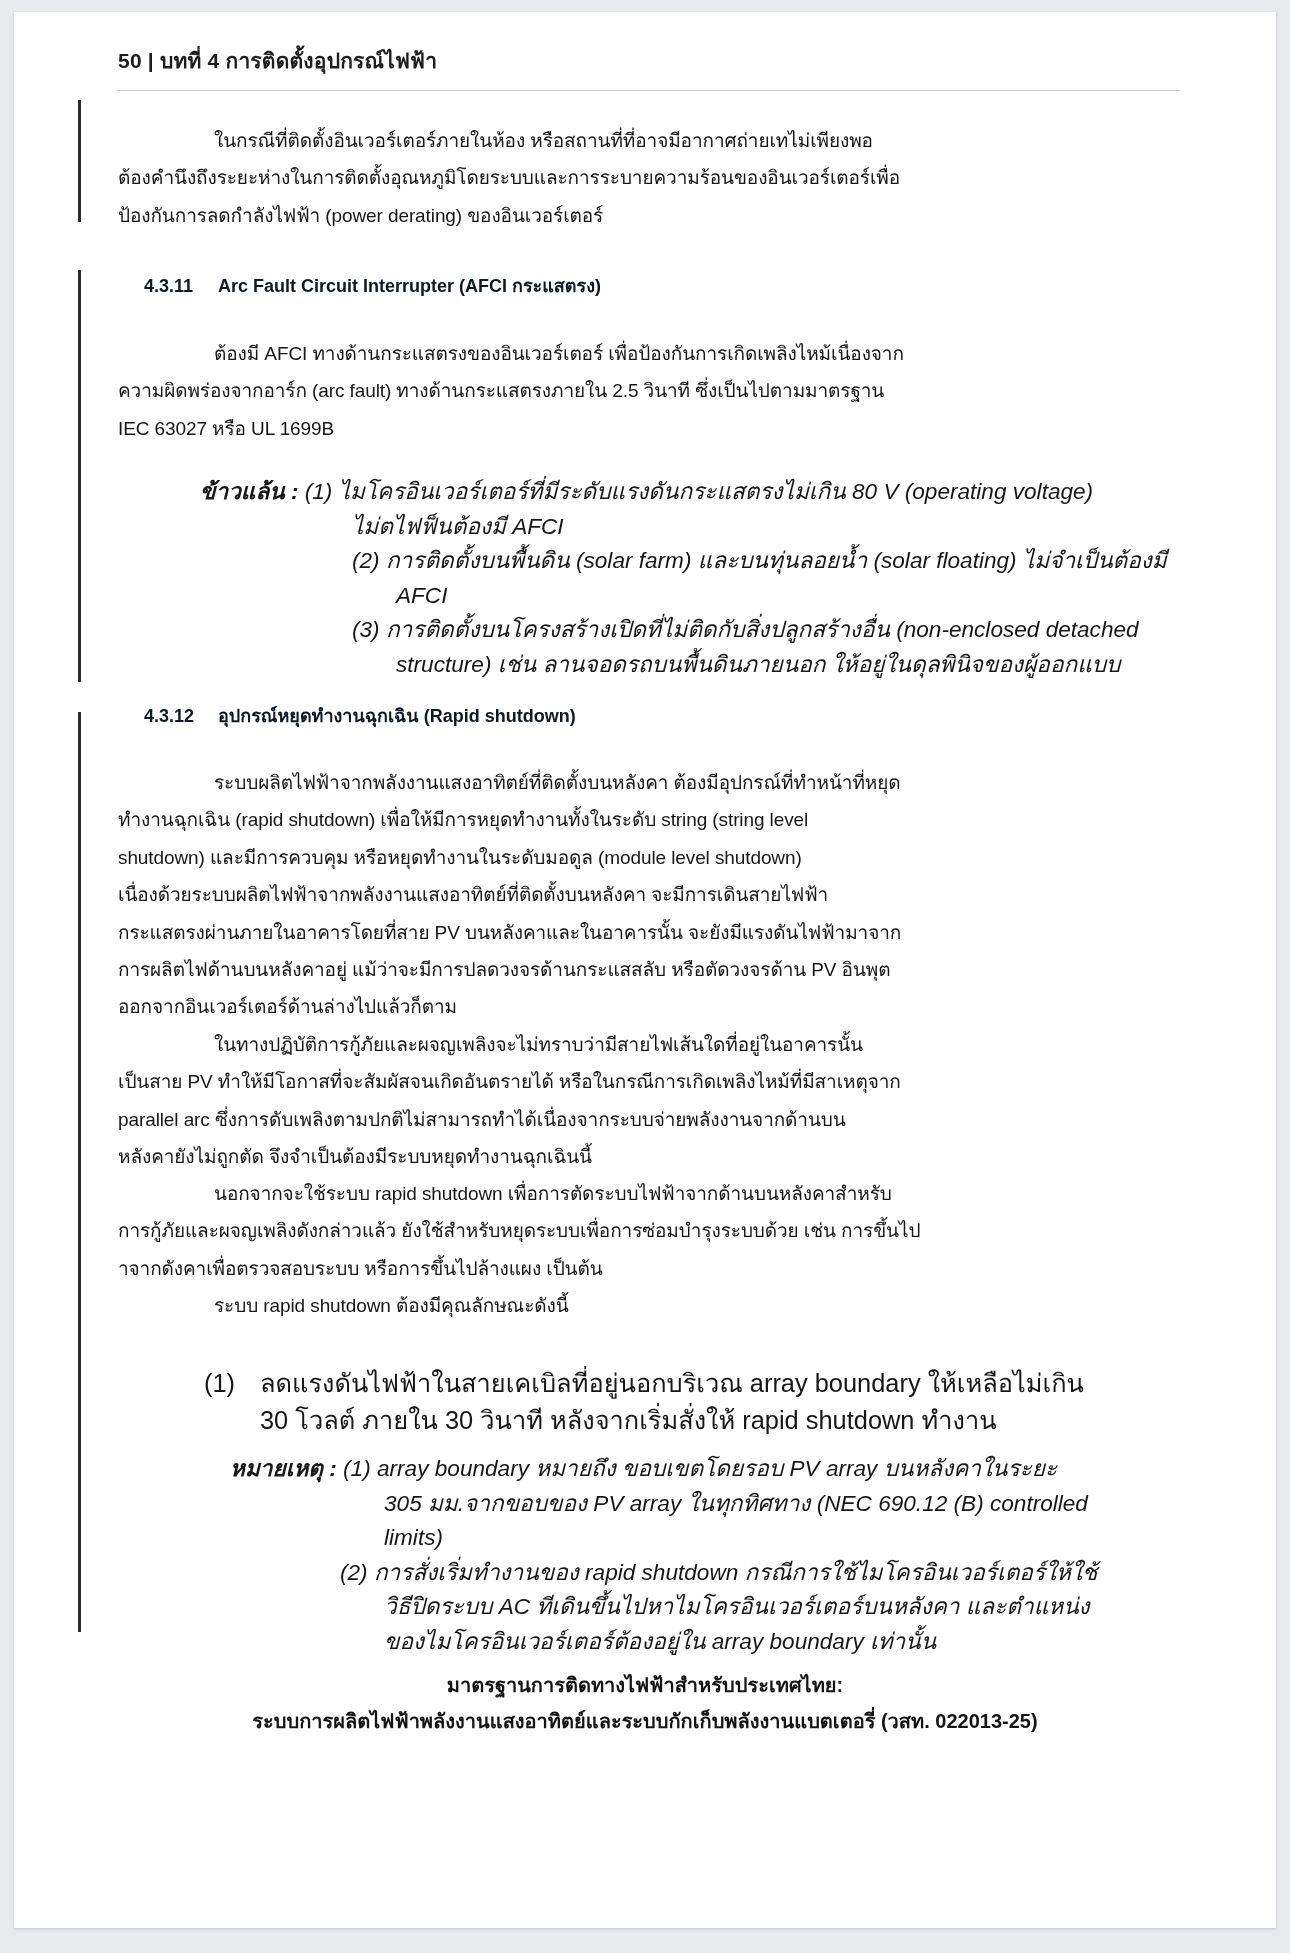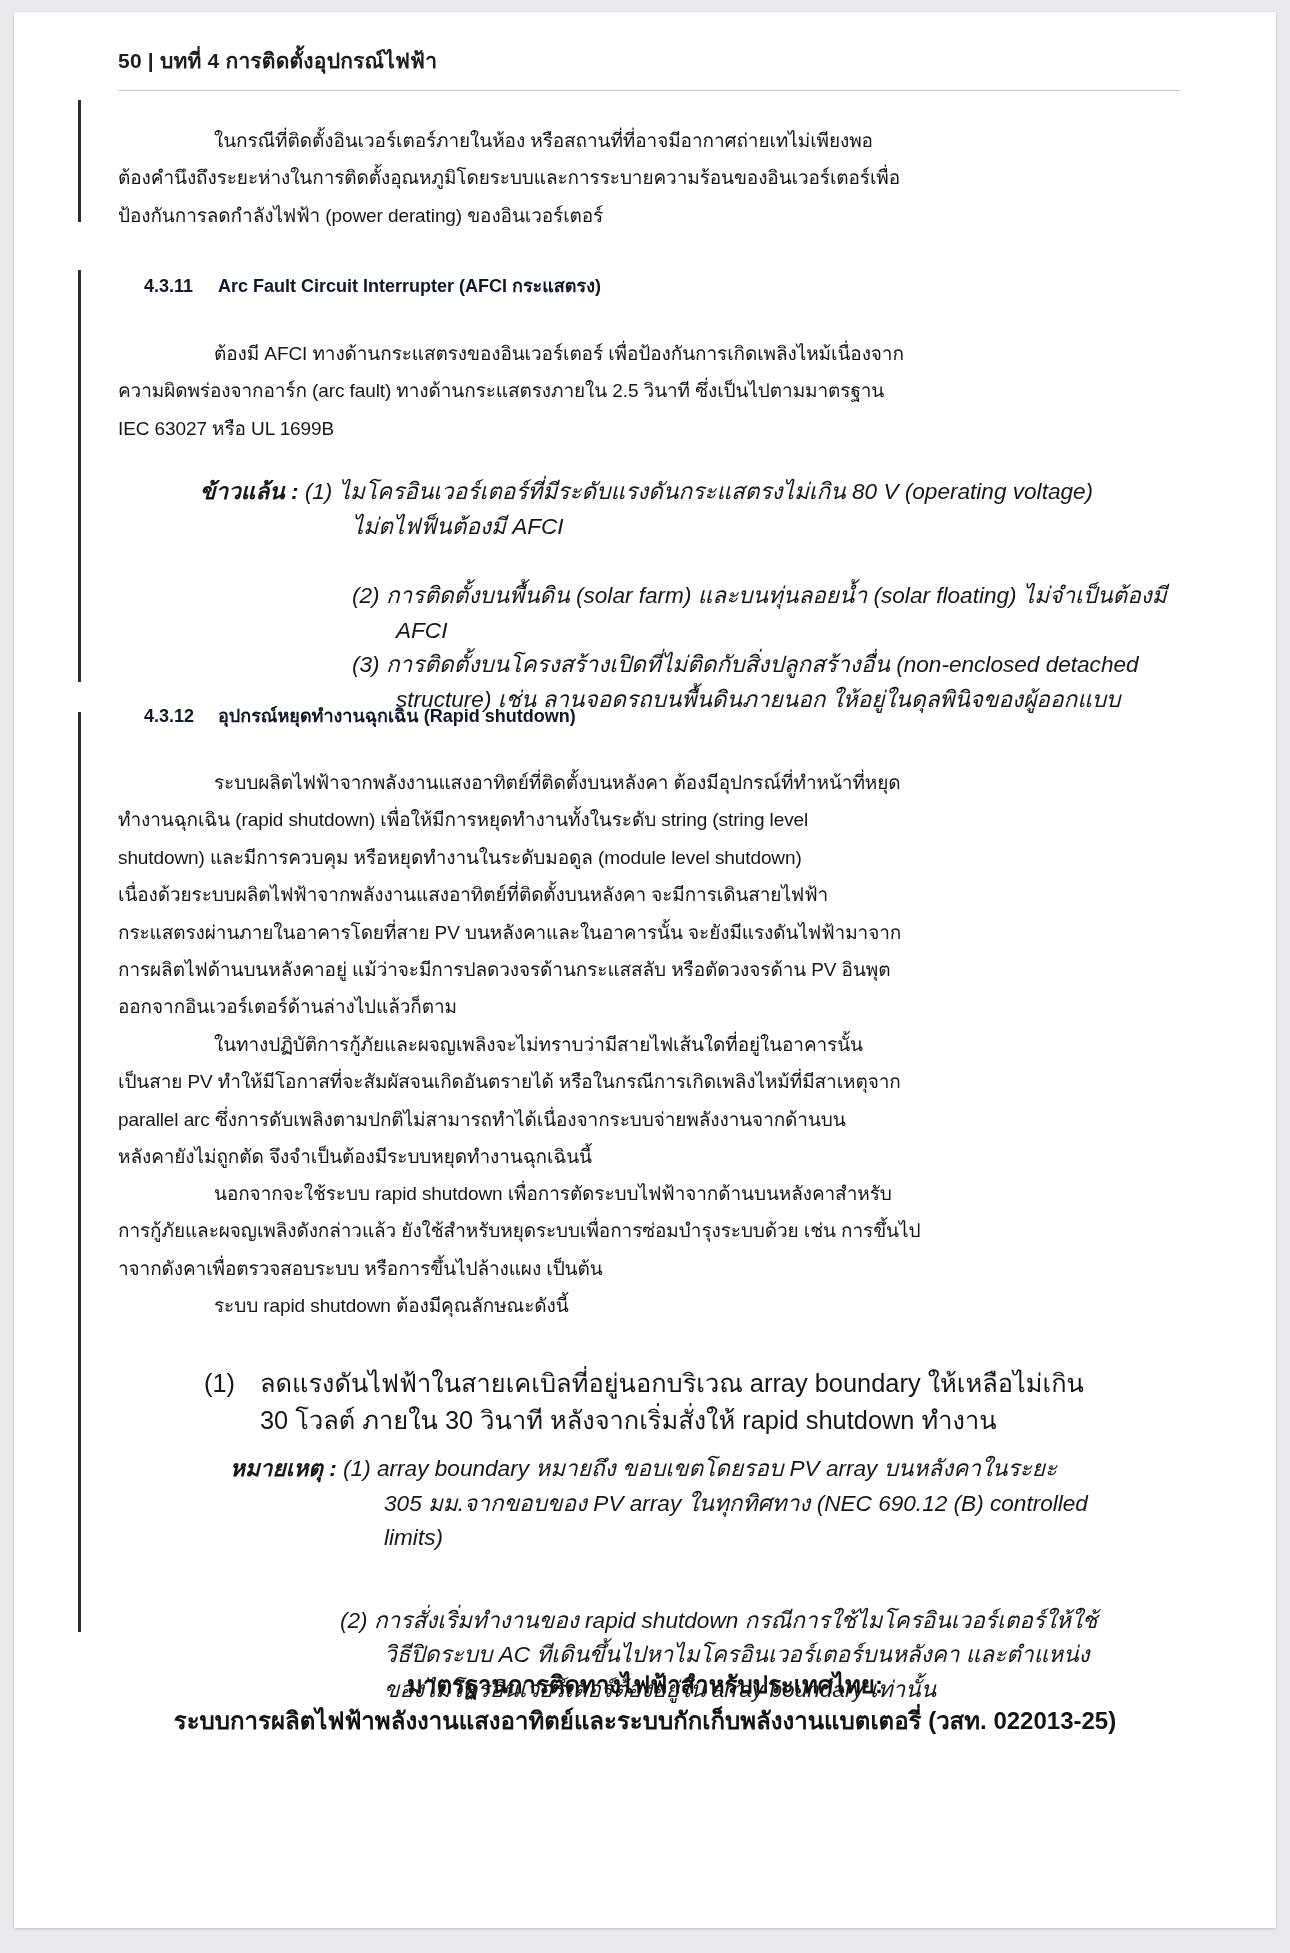--- a/index.html
+++ b/index.html
@@ -119,21 +119,21 @@
 
   
   .footer {
     position: absolute;
     left: 0;
     top: 1655px;
     width: 1262px;
     text-align: center;
   }
   .footer-line {
-    font-size: 24px;
+    font-size: 20px;
     font-weight: 700;
     color: #141414;
     line-height: 36px;
     white-space: nowrap;
   }
 </style>
 </head>
 <body>
 
 <div class="page">
@@ -168,21 +168,21 @@
 
     <div class="blk" style="left:186px;top:463px;width:1000px;">
 
       <div style="position:relative;">
         <div class="note-line">
           <span class="note-label">ข้าวแล้น :</span><span>&nbsp;</span><span>(1)</span><span>&nbsp;</span><span>ไมโครอินเวอร์เตอร์ที่มีระดับแรงดันกระแสตรงไม่เกิน 80 V (operating voltage)</span>
         </div>
         <div class="note-line" style="padding-left:152px;">ไม่ตไฟฟ็นต้องมี AFCI</div>
       </div>
 
-      <div style="position:relative;padding-left:152px;margin-top:35px;">
+      <div style="position:relative;padding-left:152px;">
         <div class="note-line">
           <span>(2)</span><span>&nbsp;</span><span>การติดตั้งบนพื้นดิน (solar farm) และบนทุ่นลอยน้ำ (solar floating) ไม่จำเป็นต้องมี</span>
         </div>
         <div class="note-line" style="padding-left:44px;">AFCI</div>
       </div>
 
       <div style="position:relative;padding-left:152px;">
         <div class="note-line">
           <span>(3)</span><span>&nbsp;</span><span>การติดตั้งบนโครงสร้างเปิดที่ไม่ติดกับสิ่งปลูกสร้างอื่น (non-enclosed detached</span>
         </div>
@@ -235,21 +235,21 @@
     <div class="blk" style="left:216px;top:1440px;width:1000px;">
 
       <div style="position:relative;">
         <div class="note-line">
           <span class="note-label">หมายเหตุ :</span><span>&nbsp;</span><span>(1)</span><span>&nbsp;</span><span>array boundary หมายถึง ขอบเขตโดยรอบ PV array บนหลังคาในระยะ</span>
         </div>
         <div class="note-line" style="padding-left:154px;">305 มม.จากขอบของ PV array ในทุกทิศทาง (NEC 690.12 (B) controlled</div>
         <div class="note-line" style="padding-left:154px;">limits)</div>
       </div>
 
-      <div style="position:relative;padding-left:110px;margin-top:48px;">
+      <div style="position:relative;padding-left:110px;">
         <div class="note-line">
           <span>(2)</span><span>&nbsp;</span><span>การสั่งเริ่มทำงานของ rapid shutdown กรณีการใช้ไมโครอินเวอร์เตอร์ให้ใช้</span>
         </div>
         <div class="note-line" style="padding-left:44px;">วิธีปิดระบบ AC ทีเดินขึ้นไปหาไมโครอินเวอร์เตอร์บนหลังคา และตำแหน่ง</div>
         <div class="note-line" style="padding-left:44px;">ของไมโครอินเวอร์เตอร์ต้องอยู่ใน array boundary เท่านั้น</div>
       </div>
     </div>
 
     <div class="footer">
       <div class="footer-line">มาตรฐานการติดทางไฟฟ้าสำหรับประเทศไทย:</div>

